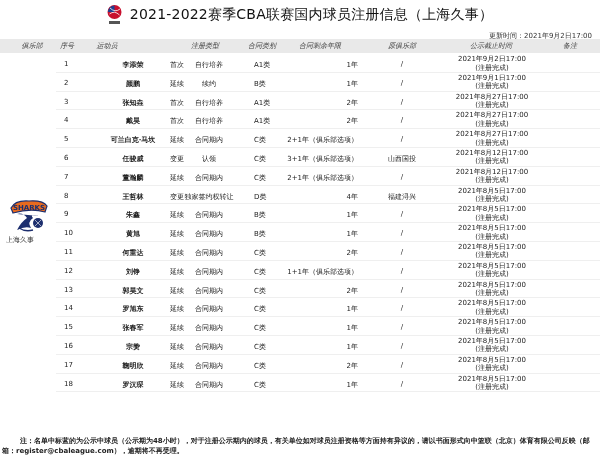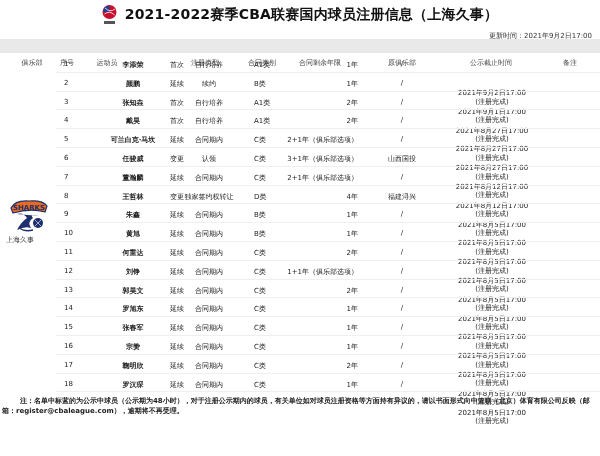--- a/index.html
+++ b/index.html
@@ -1,45 +1,45 @@
 <!DOCTYPE html>
 <html><head>
 <meta charset="utf-8">
 <style>
   * { margin: 0; padding: 0; box-sizing: border-box; }
   html, body { width: 600px; height: 456px; background: #ffffff; overflow: hidden; }
   body { font-family: "DejaVu Sans", "Liberation Sans", sans-serif; color: #222; position: relative; }
 
   .title-row { position: absolute; left: 0; top: 0; width: 600px; height: 30px; display: flex; align-items: center; justify-content: center; }
   .cba-logo { width: 15px; height: 22px; margin-right: 8px; position: relative; }
-  .title { font-size: 14px; font-weight: bold; color: #111; letter-spacing: 0.2px; }
+  .title { font-size: 14px; font-weight: normal; color: #111; letter-spacing: 0.2px; }
 
   .updated { position: absolute; right: 8px; top: 31px; font-size: 7px; color: #333; }
 
   .header-bar { position: absolute; left: 0; top: 39px; width: 600px; height: 14px; background: #e9e9e9; font-size: 7px; color: #444; }
-  .header-bar span { position: absolute; top: 19px; transform: translateX(-50%); white-space: nowrap; }
+  .header-bar span { position: absolute; top: 2px; transform: translateX(-50%); white-space: nowrap; font-style: italic; }
 
   .rows { position: absolute; left: 56px; top: 54px; width: 544px; }
   .row { position: relative; height: 18.8px; border-bottom: 1px solid #efefef; font-size: 7px; color: #222; }
   .row span { position: absolute; white-space: nowrap; }
   .c-no { left: 8px; top: 6px; }
   .c-name { left: 52px; width: 50px; text-align: center; top: 6px; font-weight: bold; }
   .c-type1 { left: 114px; top: 6px; }
   .c-type2 { left: 126px; width: 54px; text-align: center; top: 6px; }
   .c-cls { left: 198px; top: 6px; }
   .c-yrs { left: 212px; width: 90px; text-align: right; top: 6px; }
   .c-orig { left: 316px; width: 60px; text-align: center; top: 6px; }
-  .c-date { left: 376px; width: 120px; text-align: center; top: 1px; line-height: 8.5px; font-size: 7px; margin-top: 34px; }
+  .c-date { left: 376px; width: 120px; text-align: center; top: 1px; line-height: 8.5px; font-size: 7px; }
 
   .team { position: absolute; left: 6px; top: 198px; width: 46px; }
   .team svg { display: block; margin: 0 auto; }
   .team-label { font-size: 7px; color: #333; margin-top: 1px; }
 
   .notes { position: absolute; left: 2px; top: 396px; width: 596px; font-size: 7px; line-height: 10px; color: #222; font-weight: bold; }
-  .notes p { text-indent: 18px; margin-bottom: 3px; }
+  .notes p { text-indent: 18px; margin-bottom: 3px; margin-top: 40px; }
 </style>
 </head>
 <body>
 
 <div class="title-row">
   <span class="cba-logo">
     <svg width="15" height="22" viewBox="0 0 15 22">
       <circle cx="7.5" cy="8" r="7" fill="#c8102e"></circle>
       <path d="M1 8 A6.5 6.5 0 0 1 7.5 1.5 L7.5 8 Z" fill="#1f3f8f"></path>
       <path d="M3 4 Q8 9 13 5" stroke="#fff" stroke-width="0.8" fill="none"></path>

